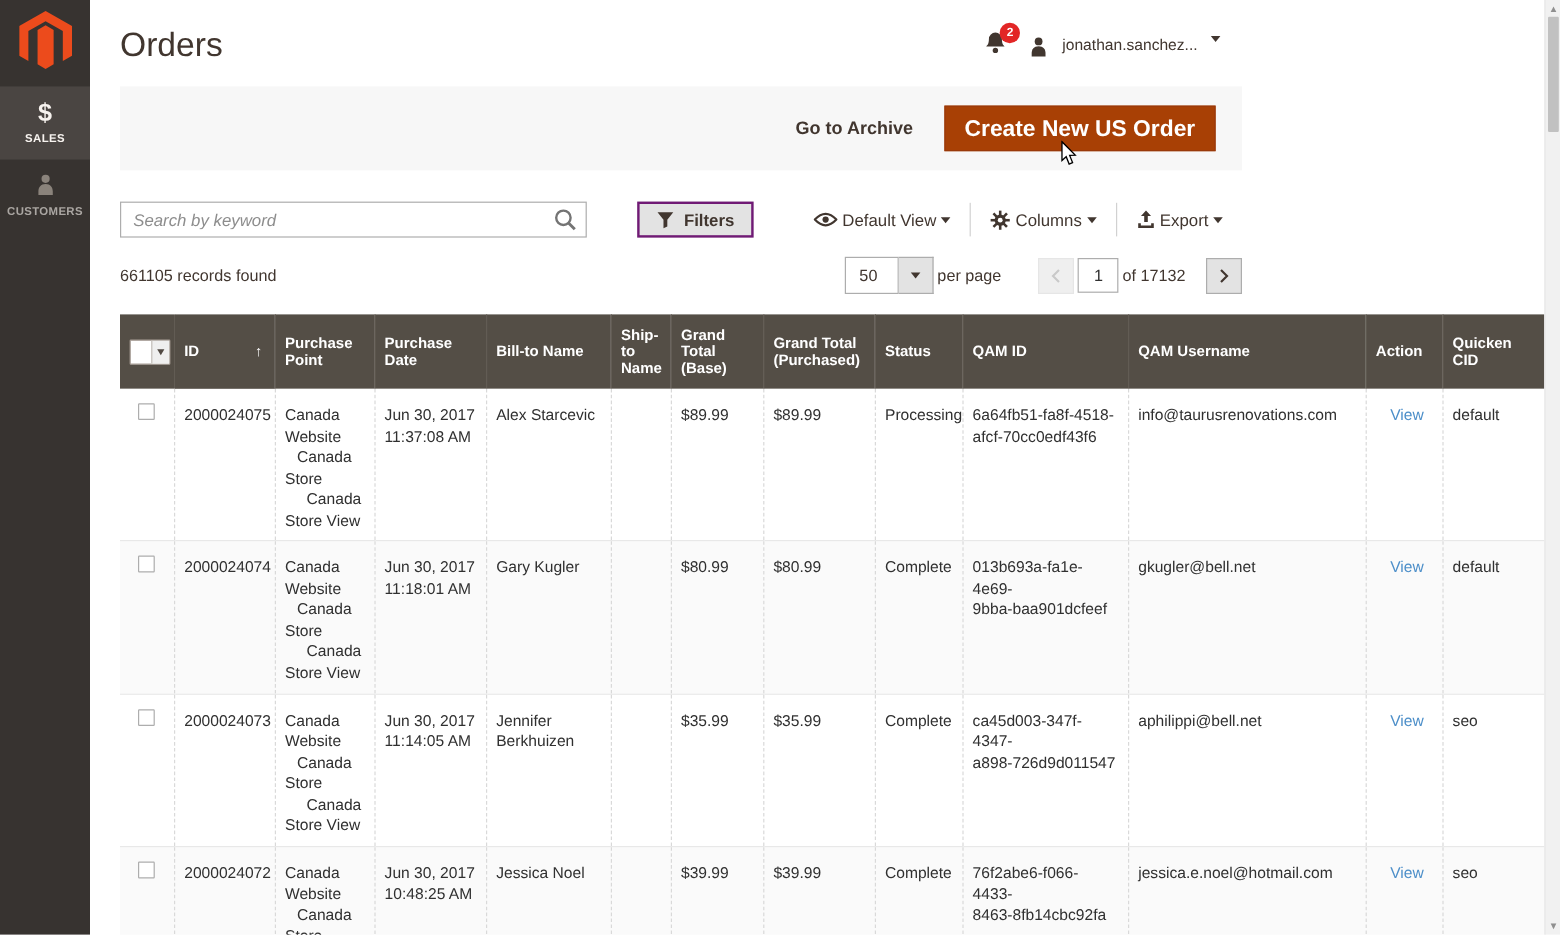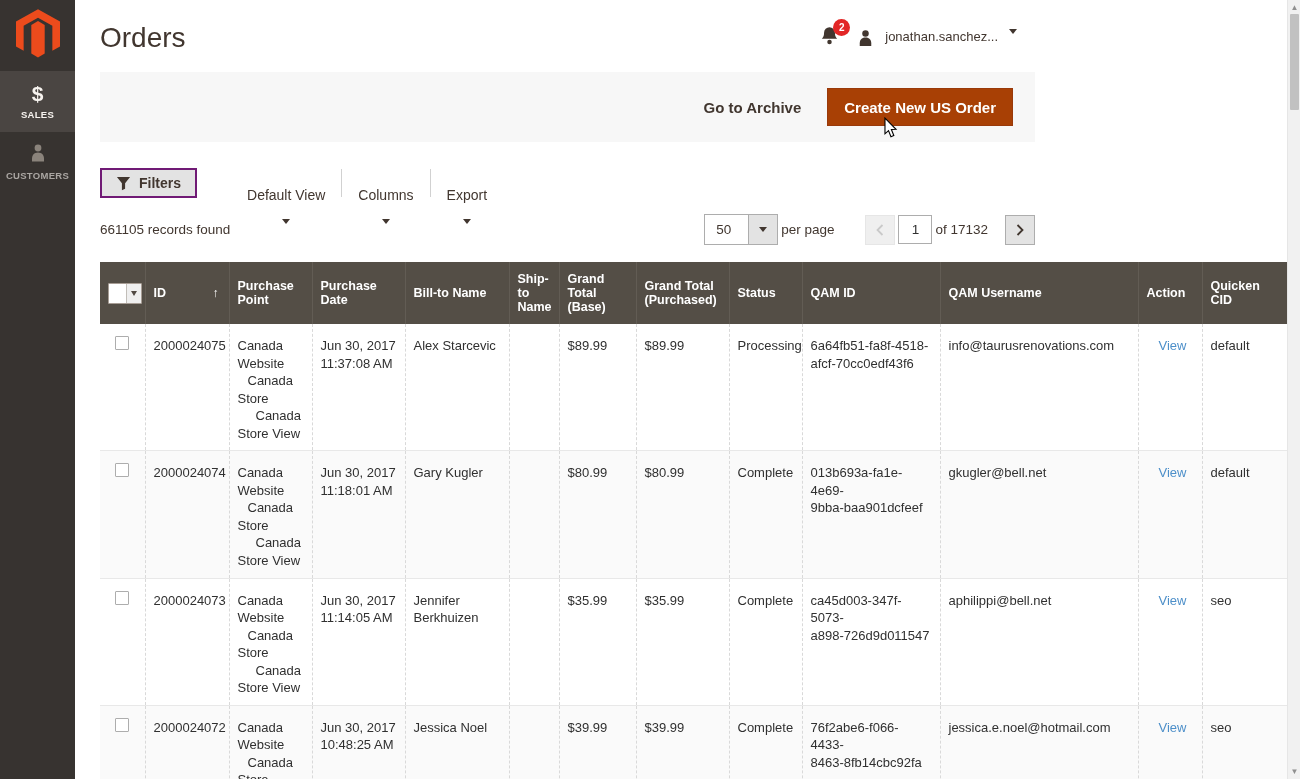--- a/index.html
+++ b/index.html
@@ -26,35 +26,35 @@
   .bell-wrap { position:relative; cursor:pointer; }
   .badge { position:absolute; top:-7px; right:-11px; min-width:17px; height:17px; border-radius:9px;
            background:#e22626; color:#fff; font-size:10px; font-weight:bold; text-align:center; line-height:17px; padding:0 3px; }
   .user-wrap { display:flex; align-items:flex-start; gap:11px; cursor:pointer; }
   .user-name { font-size:13px; color:#41362f; }
   .caret { width:0; height:0; border-left:4px solid transparent; border-right:4px solid transparent; border-top:5px solid #41362f; display:inline-block; }
 
   
   .action-panel { height:70px; background:#f7f7f7; display:flex; align-items:center; justify-content:flex-end; gap:12px; padding-right:22px; }
   .link-btn { font-size:15px; font-weight:600; color:#41362f; margin-right:14px; cursor:pointer; }
-  .btn { height:38px; line-height:38px; padding:0 16px; font-size:15px; font-weight:600; color:#fff; border:1px solid transparent; cursor:pointer; }
+  .btn { height:38px; line-height:38px; padding:0 16px; font-size:19px; font-weight:600; color:#fff; border:1px solid transparent; cursor:pointer; }
   .btn-us { background:#a84005; border-color:#99390a; }
   .btn-canada { background:#eb5202; border-color:#eb5202; }
 
   
   .search-row { margin-top:26px; height:30px; display:flex; align-items:center; justify-content:space-between; }
   .search-box { position:relative; width:389px; height:30px; }
   .search-box input { width:100%; height:30px; border:1px solid #adadad; padding:0 36px 0 10px; font-size:14px;
                       font-family:"Liberation Sans", sans-serif; color:#303030; background:#fff; }
   .search-box input::placeholder { font-style:italic; color:#8d8d8d; }
   .search-icon-btn { position:absolute; right:6px; top:3px; cursor:pointer; }
   .toolbar { display:flex; align-items:center; }
   .filters-btn { display:flex; align-items:center; gap:8px; background:#e3e3e3; border:2px solid #701a75;
                  height:30px; padding:0 14px; font-size:14px; font-weight:600; color:#41362f; cursor:pointer; }
-  .tool-item { display:flex; align-items:center; gap:16px; font-size:14px; color:#41362f; padding:0 16px; height:24px; cursor:pointer;flex-direction:column; }
+  .tool-item { display:flex; align-items:center; gap:4px; font-size:14px; color:#41362f; padding:0 16px; height:24px; cursor:pointer; }
   .tool-item .caret { border-top-color:#41362f; }
   .tool-sep { width:1px; height:28px; background:#d1d1d1; }
   .filters-gap { width:34px; }
 
   
   .controls-row { margin-top:16px; height:31px; display:flex; align-items:center; justify-content:space-between; }
   .controls-left { display:flex; align-items:center; gap:28px; }
   .select-items { display:flex; width:170px; height:31px; border:1px solid #adadad; background:#fff; cursor:pointer; }
   .select-items .sel-label { flex:1; font-size:13.5px; line-height:29px; padding-left:10px; color:#41362f; }
   .select-items .sel-caret { width:29px; border-left:1px solid #adadad; display:flex; align-items:center; justify-content:center; }
@@ -154,20 +154,29 @@
         </div>
       </div>
     </div>
 
     <div class="action-panel">
       <span class="link-btn">Go to Archive</span>
       <button class="btn btn-us">Create New US Order</button>
     </div>
 
     <div class="search-row">
+      <div class="search-box">
+        <input type="text" placeholder="Search by keyword" style="">
+        <span class="search-icon-btn">
+          <svg width="24" height="24" viewBox="0 0 24 24">
+            <circle cx="10.5" cy="10.5" r="6" fill="none" stroke="#747474" stroke-width="2"></circle>
+            <line x1="15" y1="15" x2="20" y2="20" stroke="#747474" stroke-width="2.4"></line>
+          </svg>
+        </span>
+      </div>
       <div class="toolbar">
         <button class="filters-btn">
           <svg width="15" height="15" viewBox="0 0 16 16">
             <path d="M1 1 h14 l-5.3 6.6 v5.9 l-3.4 1.7 v-7.6 Z" fill="#41362f"></path>
           </svg>
           <span>Filters</span>
         </button>
         <span class="filters-gap"></span>
         <div class="tool-item">
           <svg width="20" height="14" viewBox="0 0 20 14">
@@ -343,21 +352,21 @@
     <td>
       <div>Jun 30, 2017</div>
       <div>11:14:05 AM</div>
     </td>
     <td>Jennifer Berkhuizen</td>
     <td></td>
     <td>$35.99</td>
     <td>$35.99</td>
     <td>Complete</td>
     <td>
-      <div>ca45d003-347f-5073-</div>
+      <div>ca45d003-347f-4347-</div>
       <div>a898-726d9d011547</div>
     </td>
     <td>aphilippi@bell.net</td>
     <td class="action-cell"><a class="view-link">View</a></td>
     <td>seo</td>
   </tr>
 
   <tr>
     <td class="cb-cell"><span class="row-checkbox"></span></td>
     <td>2000024072</td>

